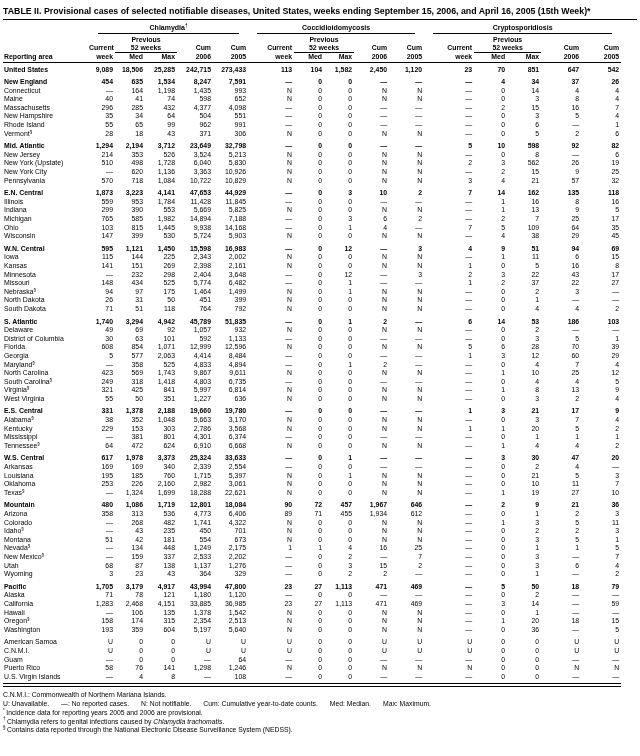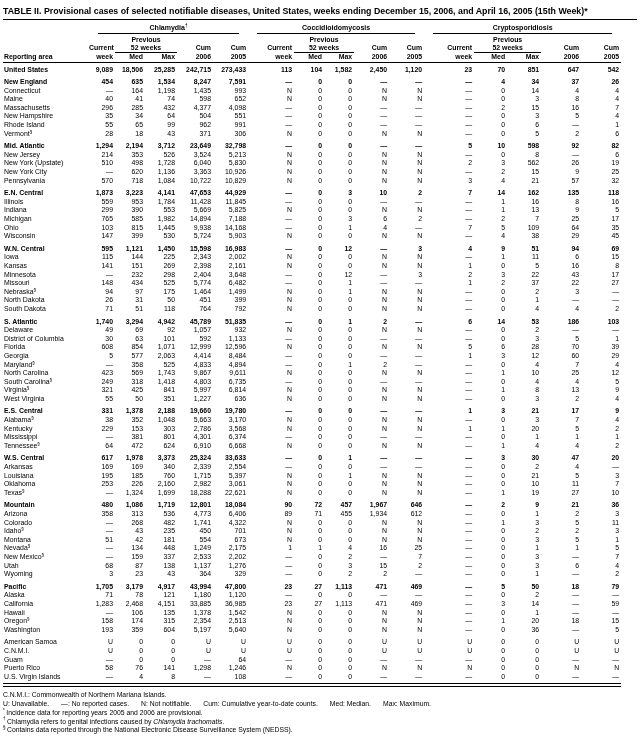--- a/index.html
+++ b/index.html
@@ -26,21 +26,21 @@
   .foot{font-size:6.8px;line-height:8.8px;margin-top:4px;padding-bottom:6px;}
   .legend-item{margin-right:12px;}
   .note sup{margin-right:1.5px;}
   .italic{font-style:italic;}
 </style>
 </head>
 <body>
 
 <div class="page">
 
-  <div class="title">TABLE II. Provisional cases of selected notifiable diseases, United States, weeks ending December 15, 2006, and April 16, 2005 (15th Week)*</div>
+  <div class="title">TABLE II. Provisional cases of selected notifiable diseases, United States, weeks ending September 15, 2006, and April 16, 2005 (15th Week)*</div>
 
   <table>
     <colgroup>
       <col style="width:86px">
       <col style="width:26px">
         <col style="width:30px">
         <col style="width:32px">
         <col style="width:36px">
         <col style="width:35px">
       <col style="width:46px">

